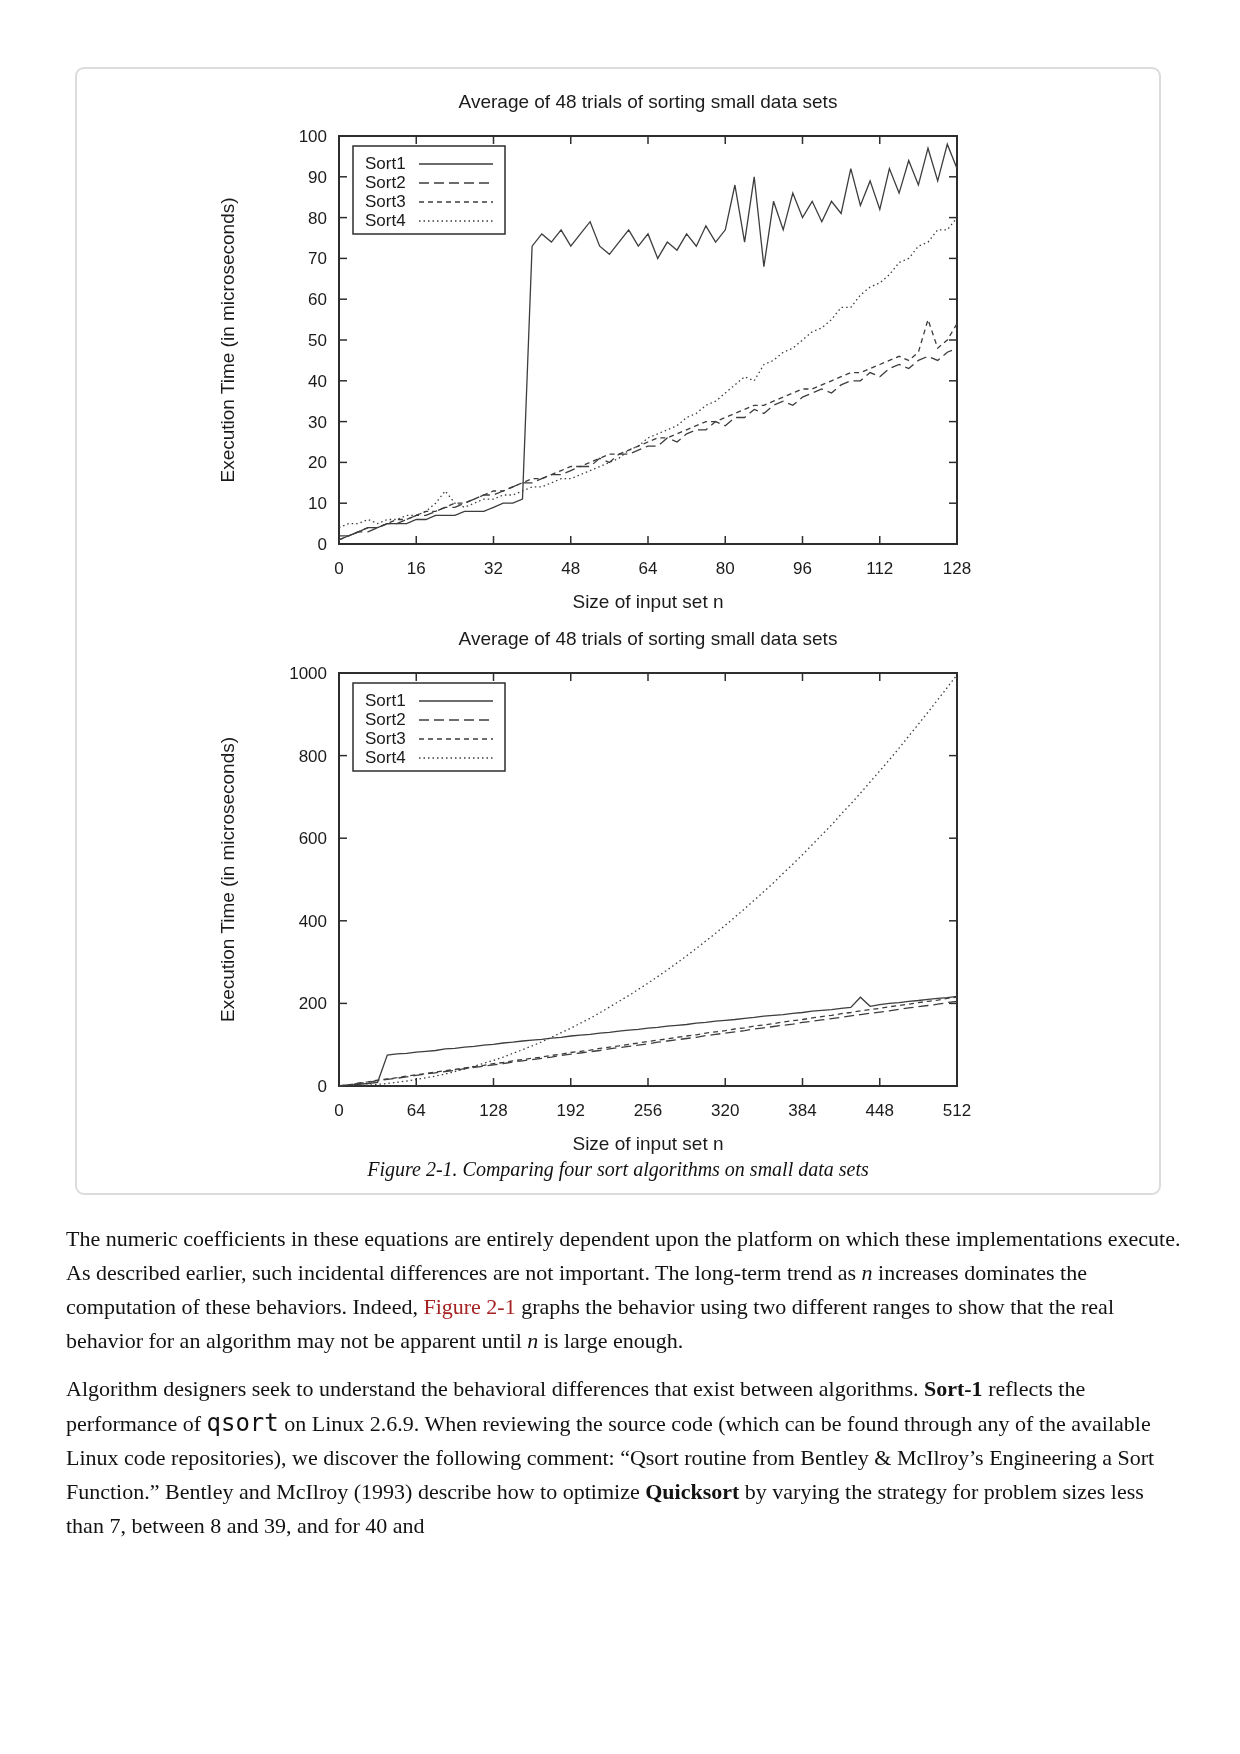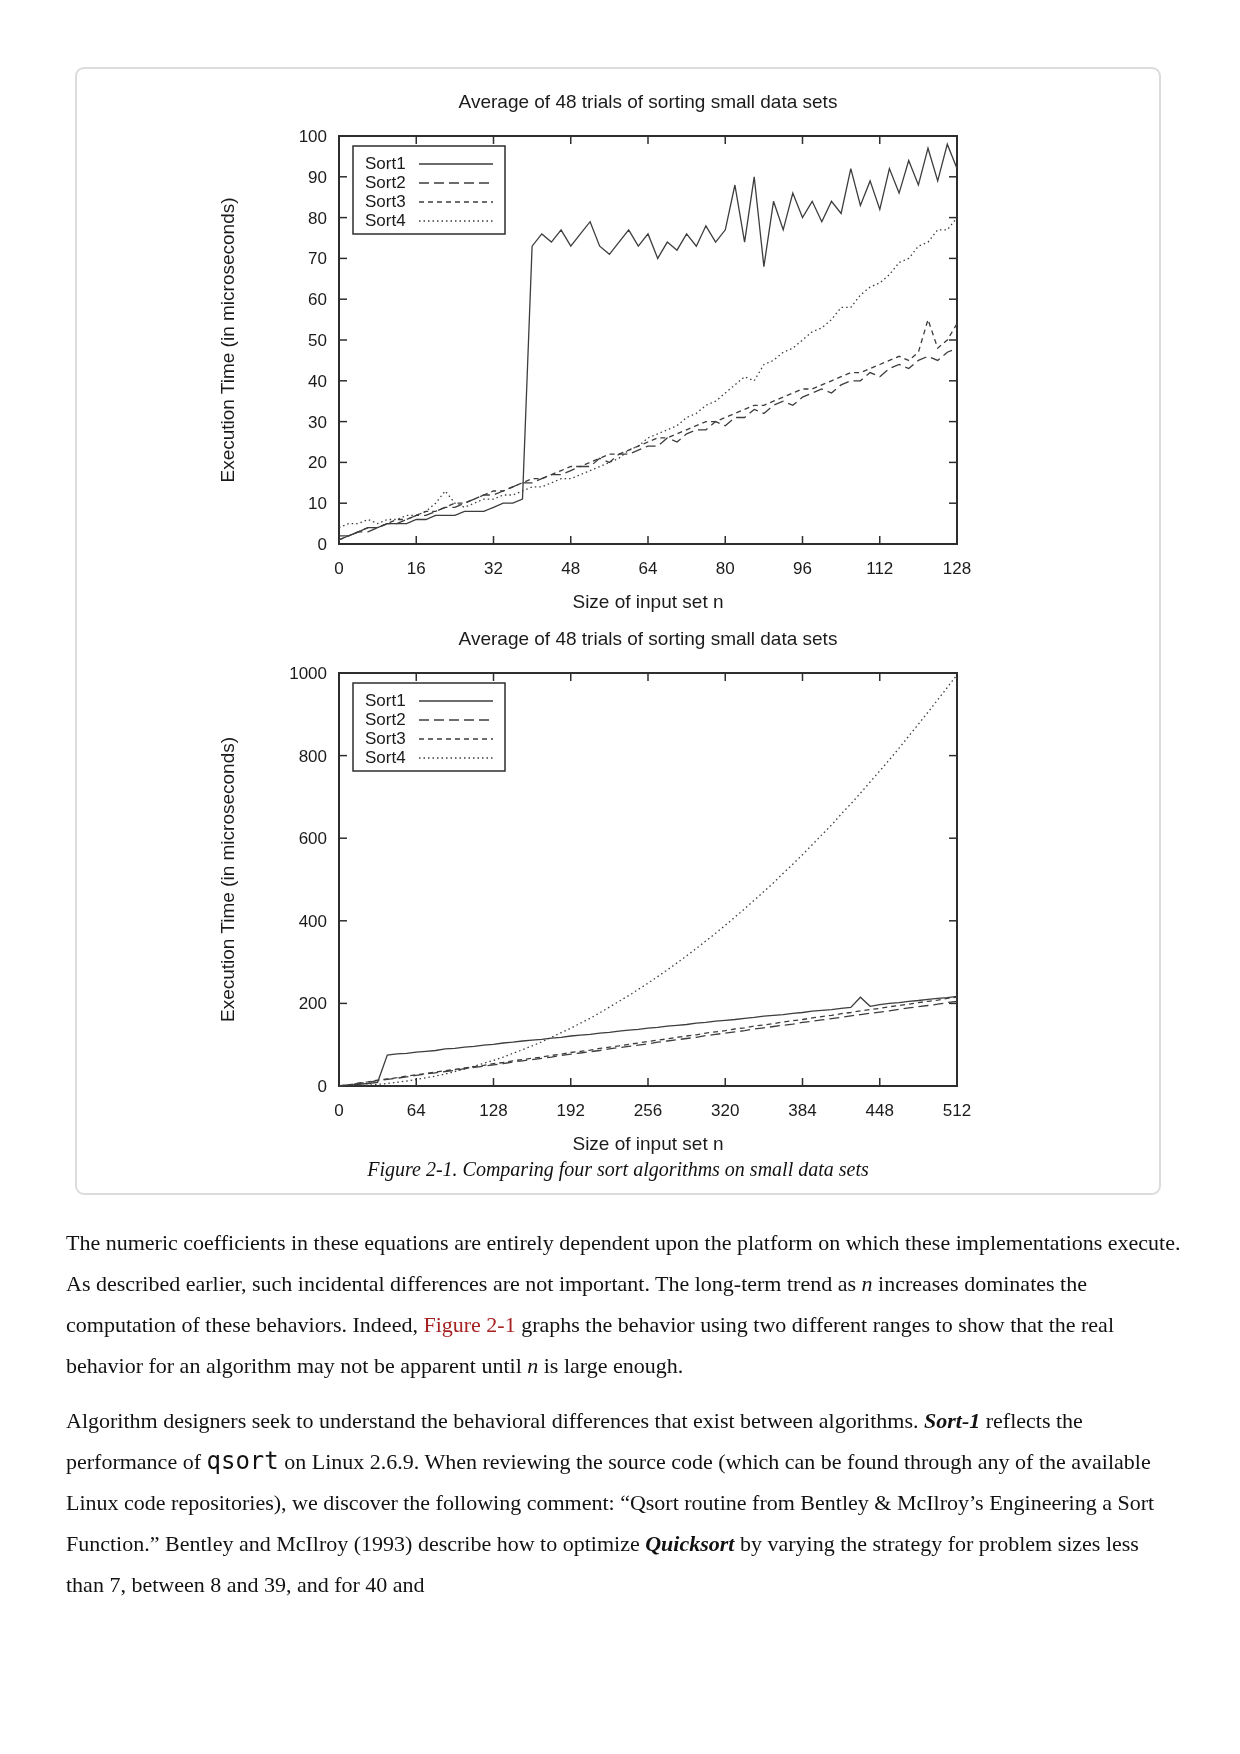--- a/index.html
+++ b/index.html
@@ -5,24 +5,24 @@
   html,body{margin:0;padding:0;background:#ffffff;}
   .page{position:relative;width:1240px;height:1754px;background:#ffffff;overflow:hidden;}
   .figure-panel{position:absolute;left:75px;top:67px;width:1086px;height:1128px;
     border:2px solid #dcdcdc;border-radius:9px;background:#ffffff;box-sizing:border-box;}
   svg.chart{position:absolute;left:10px;}
   #chart1{top:10px;}
   #chart2{top:542px;}
   .caption{position:absolute;left:0;bottom:12px;width:100%;text-align:center;
     font:italic 20px "Liberation Serif",serif;color:#111111;}
   .content{position:absolute;left:66px;top:1222px;width:1116px;
-    font-family:"Liberation Serif",serif;font-size:22px;line-height:41px;color:#121212;}
+    font-family:"Liberation Serif",serif;font-size:22px;line-height:34px;color:#121212;}
   .content p{margin:0 0 14px 0;}
   .seg-code{font-family:"DejaVu Sans Mono",monospace;font-size:24px;}
-  .seg-bold{font-weight:700;font-style:italic;}
+  .seg-bold{font-weight:700;}
   .seg-italic{font-style:italic;}
   .seg-link{color:var(--link-color,#a62121);cursor:pointer;}
   svg text{font-family:"Liberation Sans",sans-serif;fill:#1b1b1b;}
   .tick{font-size:17px;}
   .title{font-size:19px;}
   .axis-label{font-size:19px;}
   .legend{font-size:17px;}
   .plot-border{fill:none;stroke:#2e2e2e;stroke-width:2;}
   .tick-line{stroke:#2e2e2e;stroke-width:1.5;}
   .legend-box{fill:none;stroke:#2e2e2e;stroke-width:1.5;}

